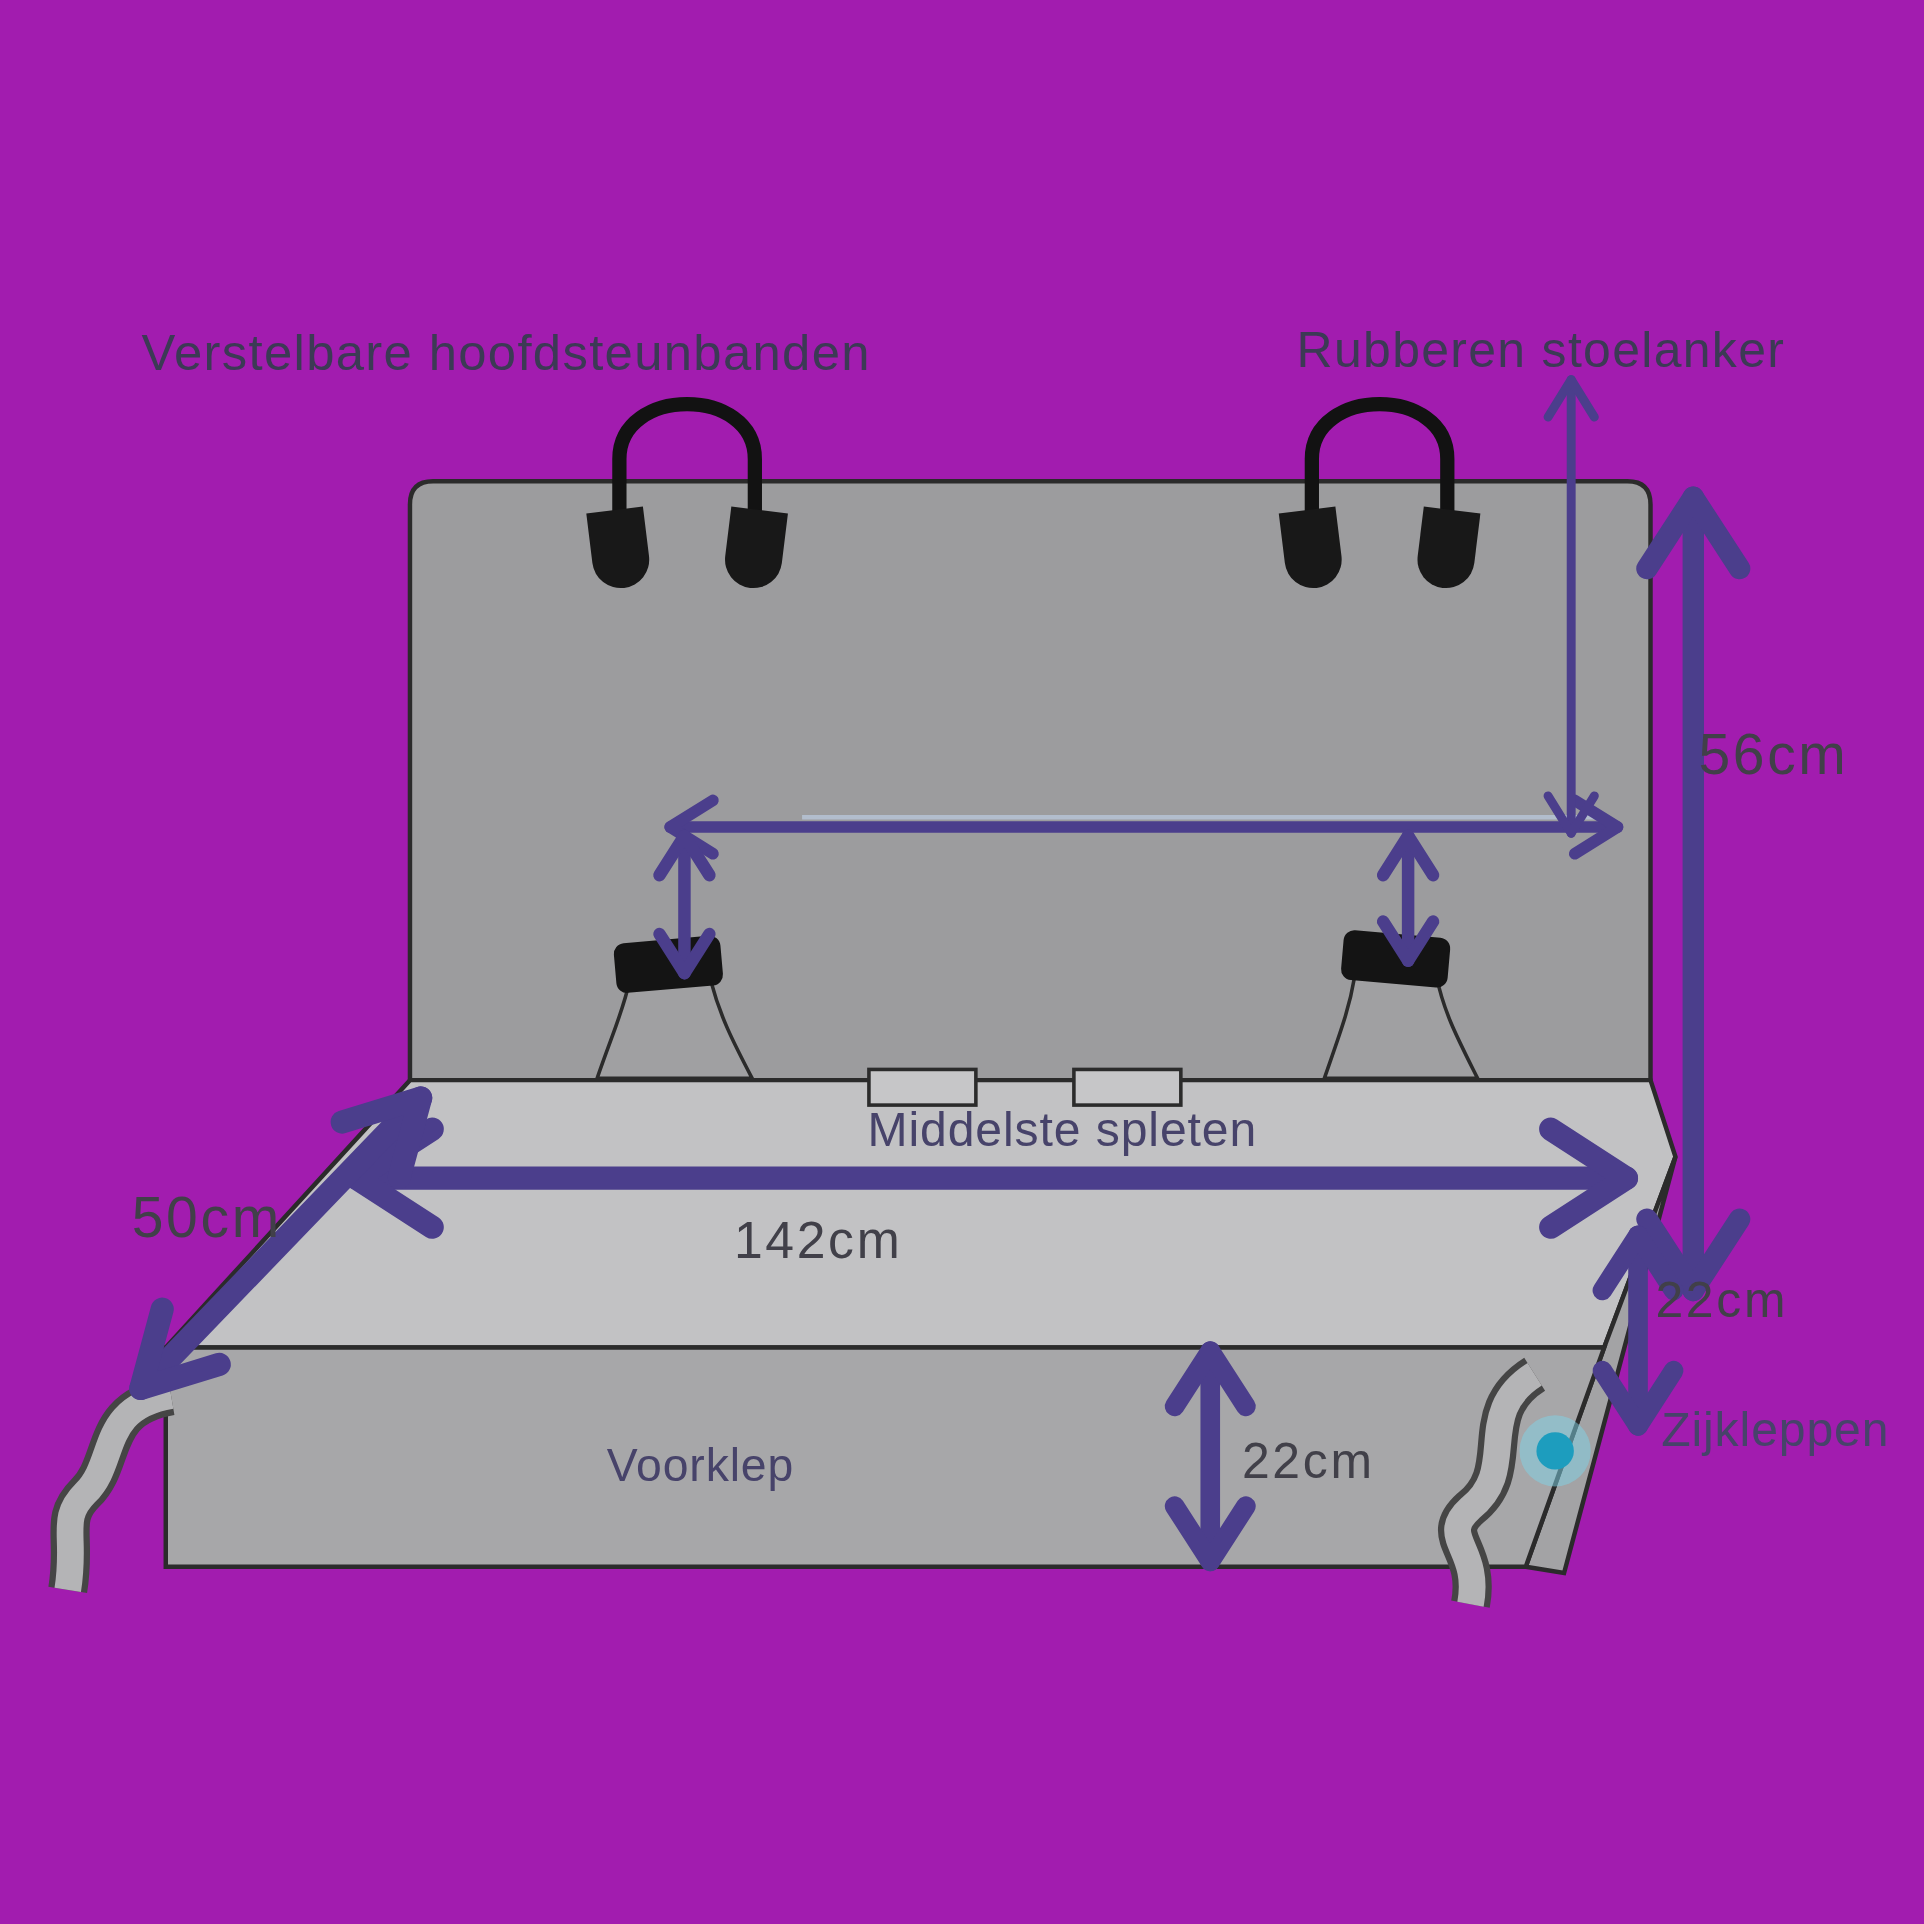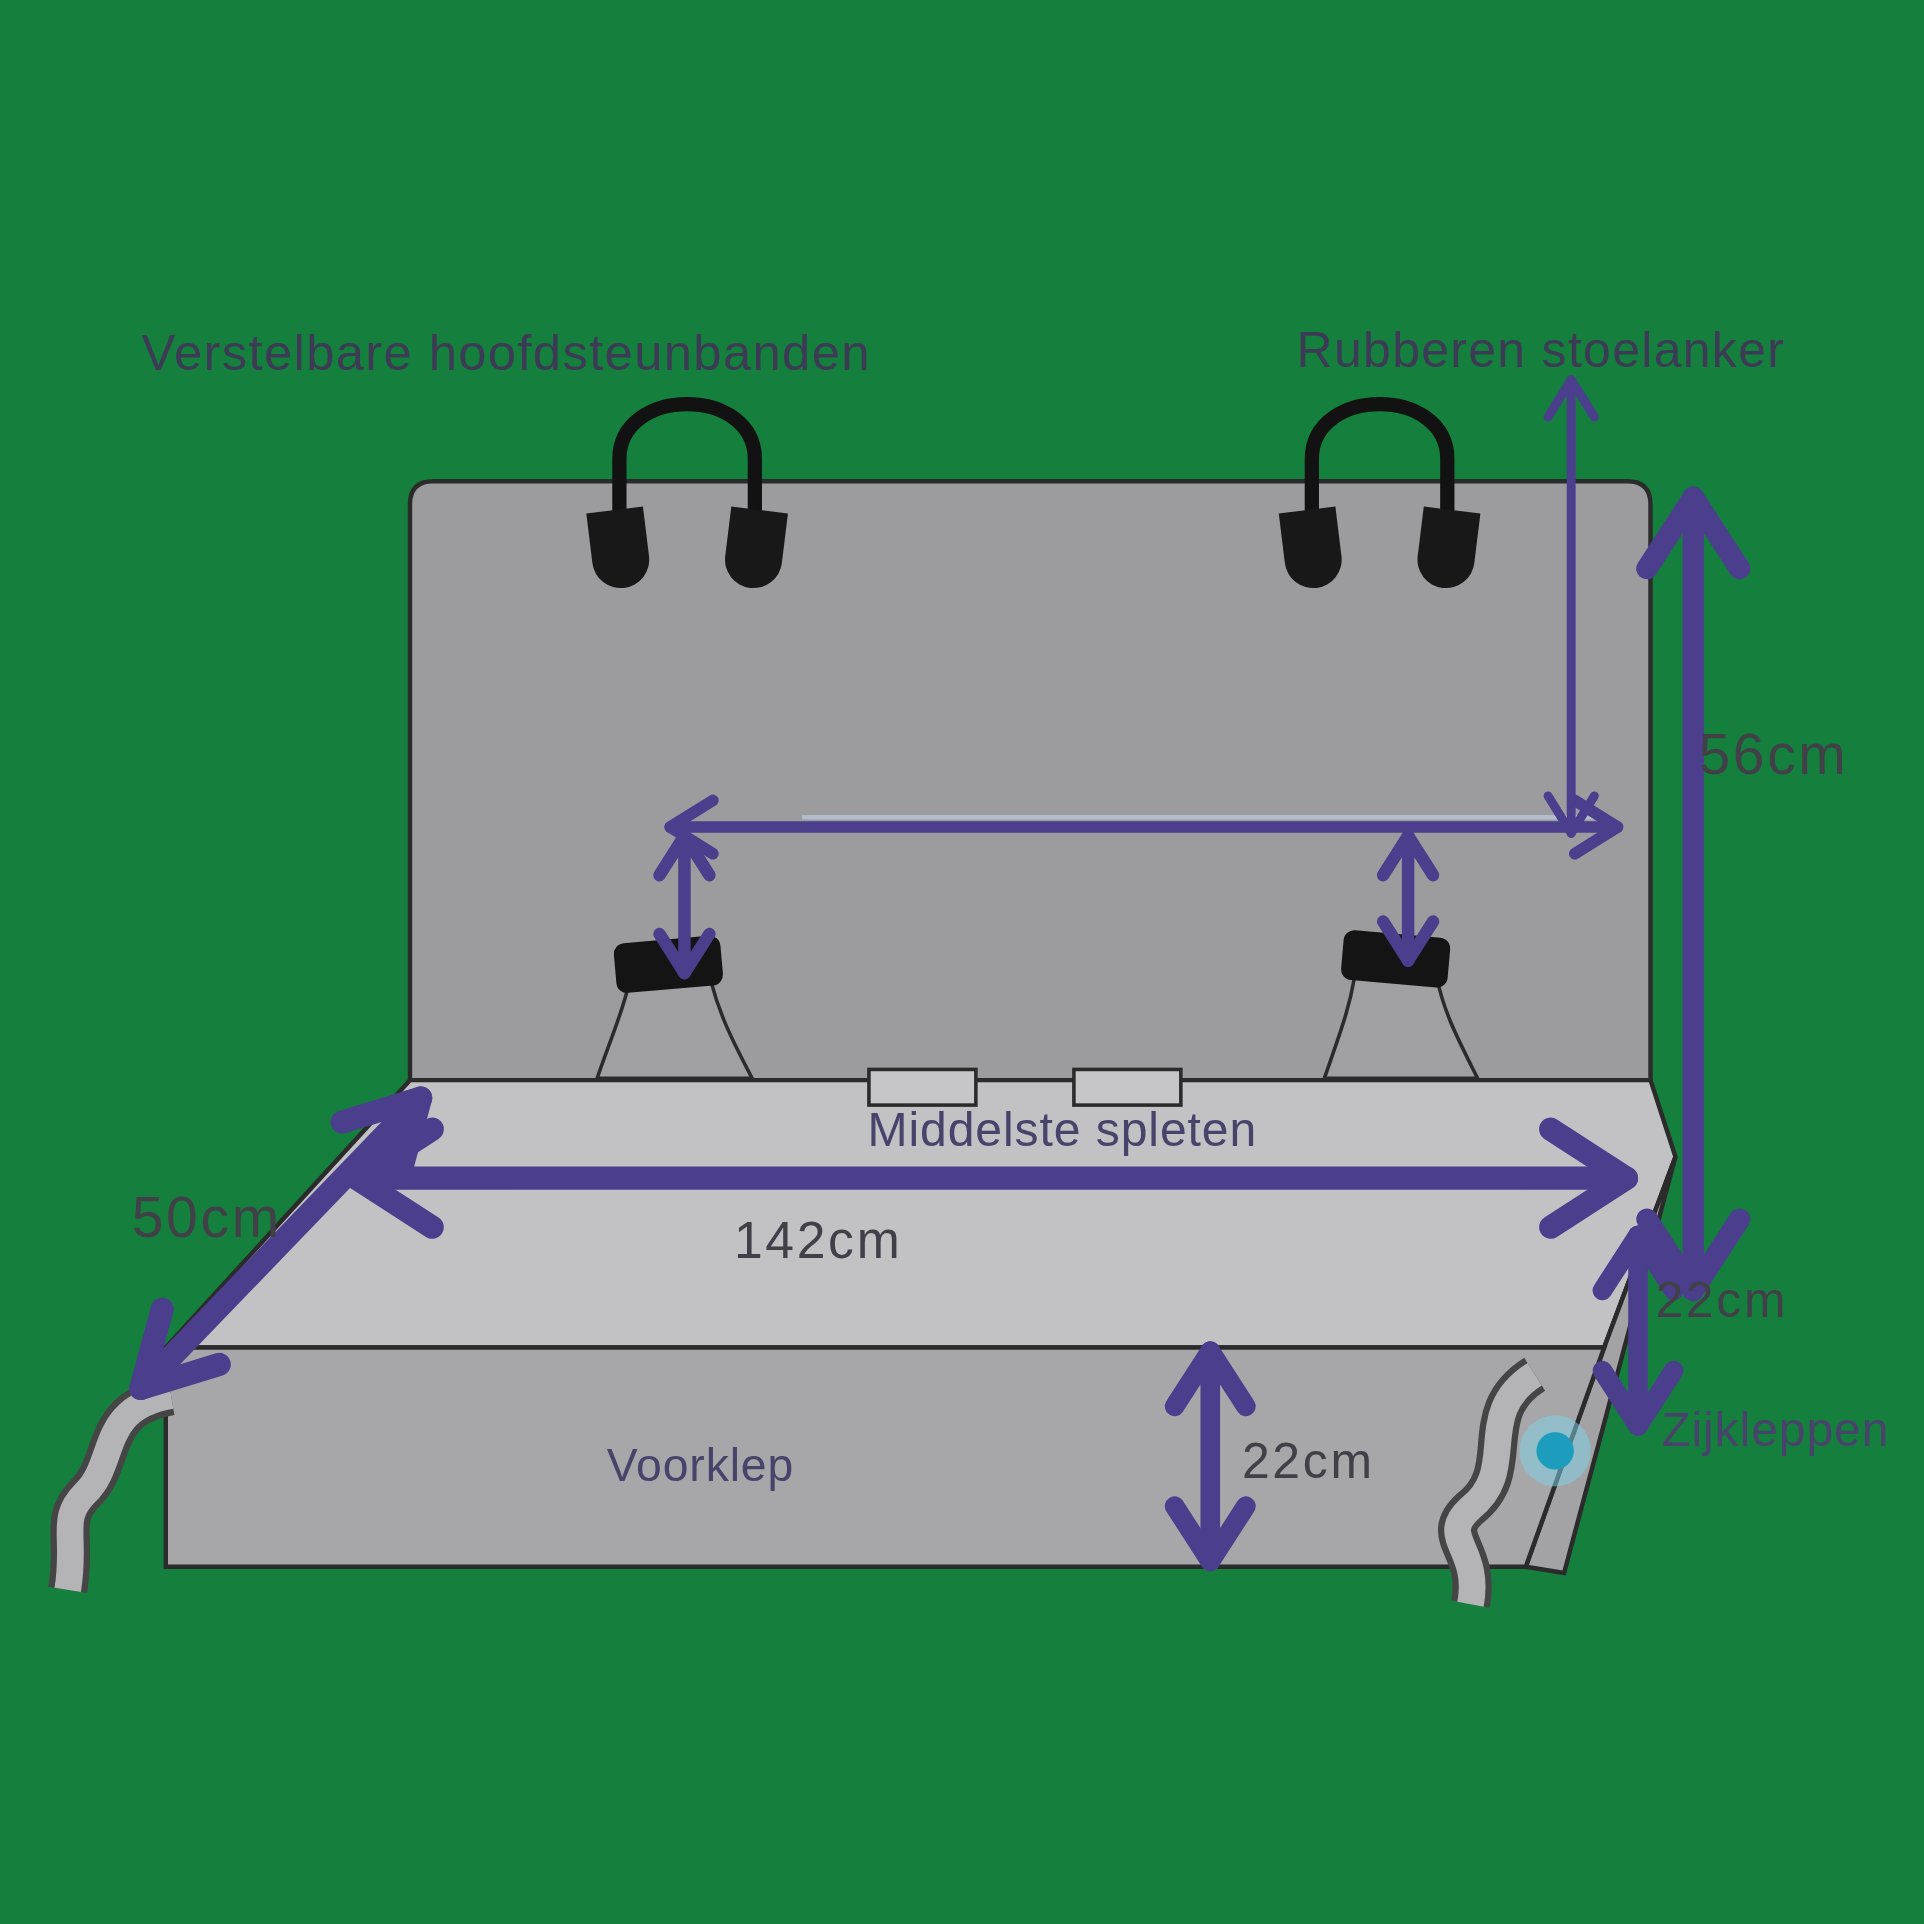--- a/index.html
+++ b/index.html
@@ -1,16 +1,16 @@
 <!DOCTYPE html>
 <html style="font-size:14.3px"><head>
 <meta charset="utf-8">
 <style>
   html,body{margin:0;padding:0;background:#ffffff;}
-  .stage{position:relative;width:1925px;height:1925px;background:#15803d;overflow:hidden;
+  .stage{position:relative;width:1925px;height:1925px;background:#a21caf;overflow:hidden;
          font-family:"Liberation Sans", sans-serif;}
   svg{display:block;width:1925px;height:1925px;}
   text{font-family:"Liberation Sans","DejaVu Sans",sans-serif;}
   .lbl{fill:#3c3a55;letter-spacing:1.5px;}
   .lbl2{fill:#47436a;letter-spacing:1px;}
   .num{fill:#414049;letter-spacing:3px;}
   .arrow{stroke:#4b3e8c;fill:none;stroke-linecap:round;stroke-linejoin:round;}
   .outline{stroke:#2b2b2b;stroke-width:5;}
 </style>
 </head>

